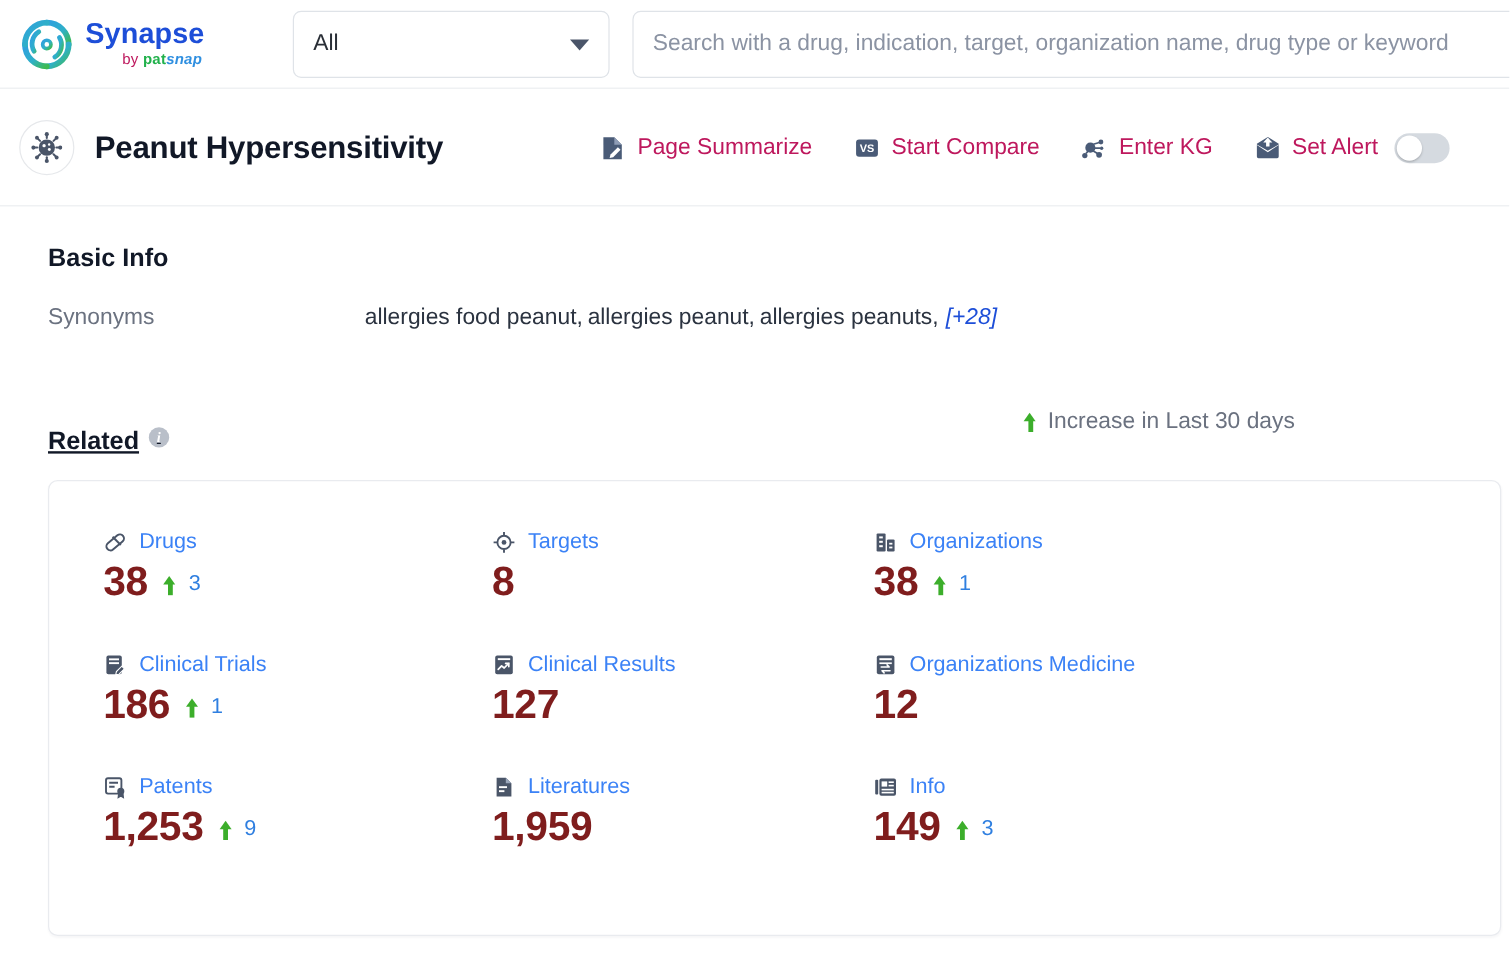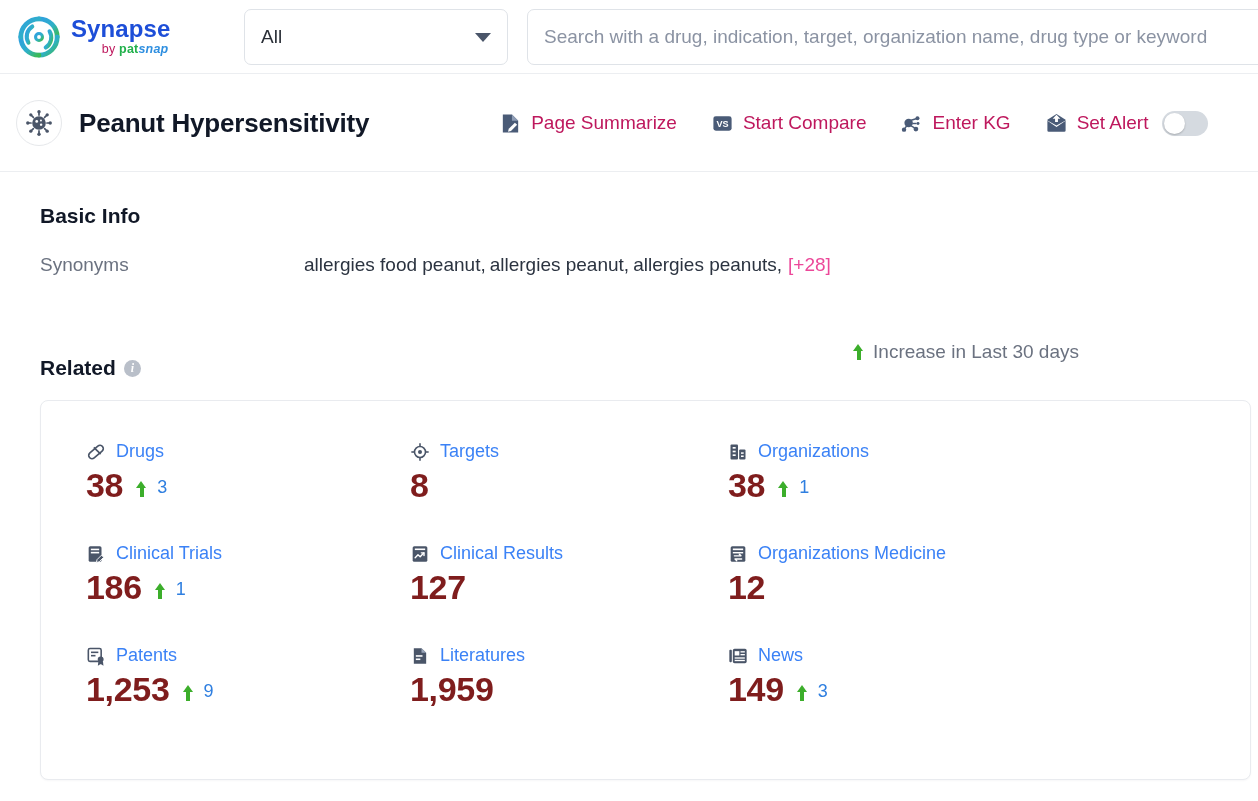--- a/index.html
+++ b/index.html
@@ -87,33 +87,33 @@
     box-shadow: 0 1px 2px rgba(0,0,0,.22);
   }
 
   
   .content { position: absolute; left: 0; top: 172px; width: 1086px; margin-left: 24px; }
 
   .section-title {
     font-size: 21px; font-weight: 700; color: #111827;
     margin: 32px 0 0 16px;
   }
-  .section-title.related { display: flex; align-items: center; }
+  .section-title.related { display: flex; align-items: flex-start; text-decoration: underline; }
   .info-dot {
     width: 17px; height: 17px; border-radius: 50%; background: #b9bfc9;
     color: #fff; font-size: 12px; font-weight: 700; line-height: 17px;
     text-align: center; margin-left: 8px; font-style: italic;
     font-family: "Liberation Serif", serif; cursor: pointer;
   }
 
   .synonyms-row { display: flex; margin-top: 26px; padding-left: 16px; }
   .syn-label { width: 264px; font-size: 19px; color: #6b7280; flex: 0 0 264px; }
   .syn-values { font-size: 19px; color: #2b3340; }
   .syn-values .sep { display: inline-block; width: 4px; }
-  .syn-more { color: #ec4899; cursor: pointer; margin-left: 6px; }
+  .syn-more { color: #1d4ed8; cursor: pointer; margin-left: 6px; font-style: italic; }
 
   .related-header {
     display: flex; align-items: center; justify-content: space-between;
     margin-top: 48px; padding: 0 30px 0 0;
   }
   .legend { display: flex; align-items: center; margin-right: 1px; }
   .legend .arrow { margin-right: 9px; }
   .legend .txt { font-size: 19px; color: #6b7280; }
 
   .arrow-up { display: inline-block; width: 11px; height: 16px; position: relative; }
@@ -465,21 +465,21 @@
               <svg viewBox="0 0 24 24" width="20" height="20" fill="#4a5568">
                 <rect x="1.6" y="4.6" width="3" height="14.8" rx="1"></rect>
                 <rect x="5.8" y="3.4" width="16.6" height="17.2" rx="2"></rect>
                 <rect x="8" y="6.2" width="5.6" height="5.2" fill="#fff"></rect>
                 <rect x="15" y="6.2" width="5.2" height="1.6" fill="#fff"></rect>
                 <rect x="15" y="9.6" width="5.2" height="1.6" fill="#fff"></rect>
                 <rect x="8" y="13.6" width="12.2" height="1.6" fill="#fff"></rect>
                 <rect x="8" y="16.6" width="12.2" height="1.6" fill="#fff"></rect>
               </svg>
             </span>
-            <span class="stat-name">News</span>
+            <span class="stat-name">Info</span>
           </div>
           <div class="stat-values">
             <span class="stat-num">149</span>
             <span class="stat-delta">
               <span class="arrow-up"></span>
               <span class="dnum">3</span>
             </span>
           </div>
         </div>
 

